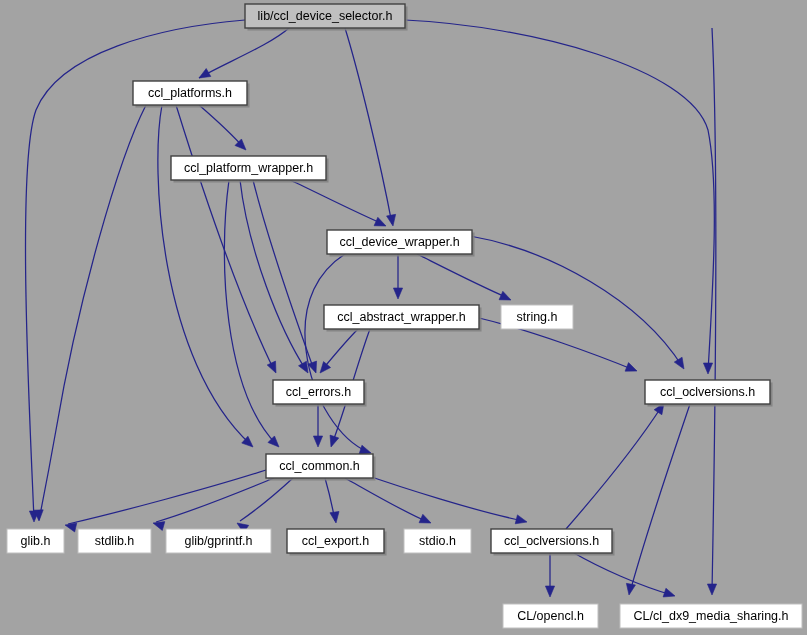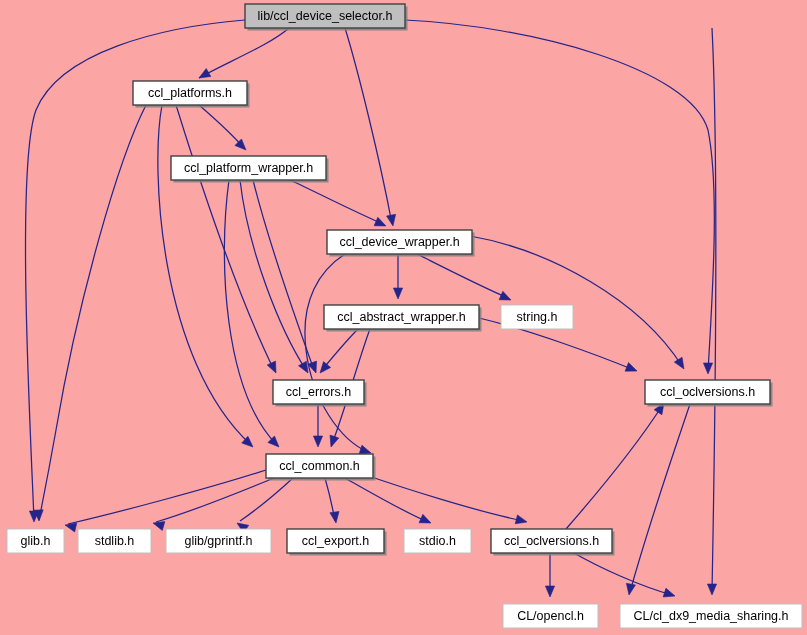--- a/index.html
+++ b/index.html
@@ -11,21 +11,21 @@
   body {
     width: 807px;
     height: 635px;
     font-family: "Liberation Sans", sans-serif;
     overflow: hidden;
   }
   #graph-root {
     position: relative;
     width: 807px;
     height: 635px;
-    background: #fca5a5;
+    background: #a3a3a3;
   }
   svg#depgraph {
     display: block;
     width: 807px;
     height: 635px;
   }
   .node-box {
     fill: #ffffff;
     stroke: #bfbfbf;
     stroke-width: 1px;

